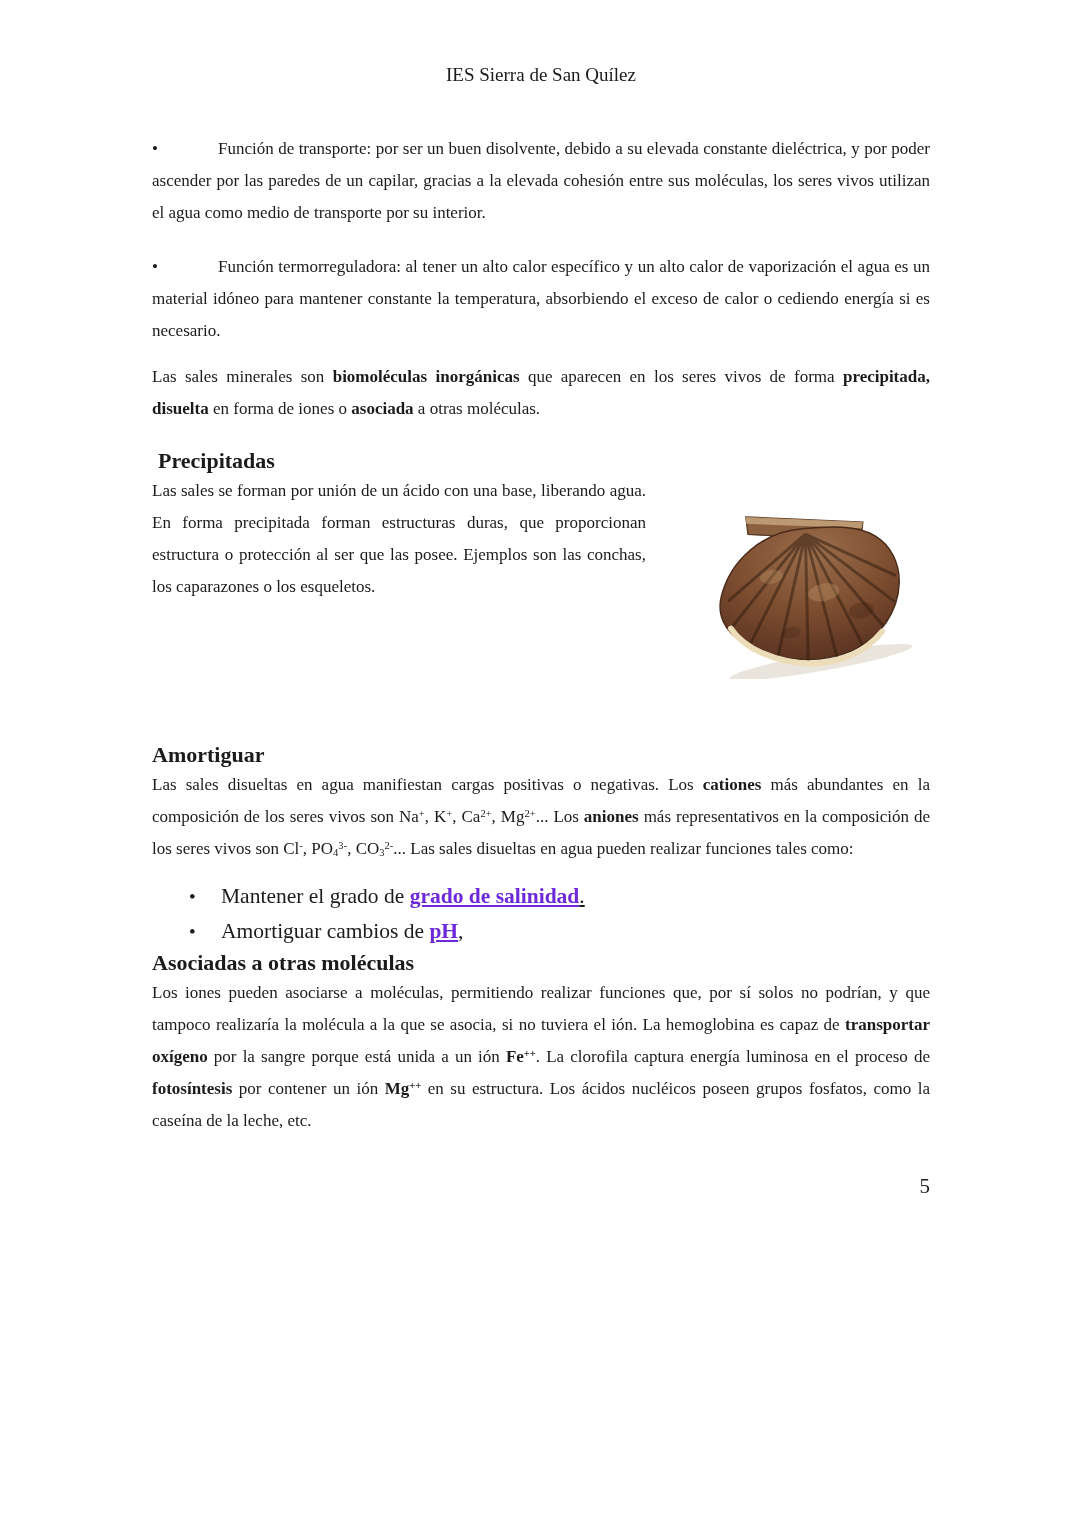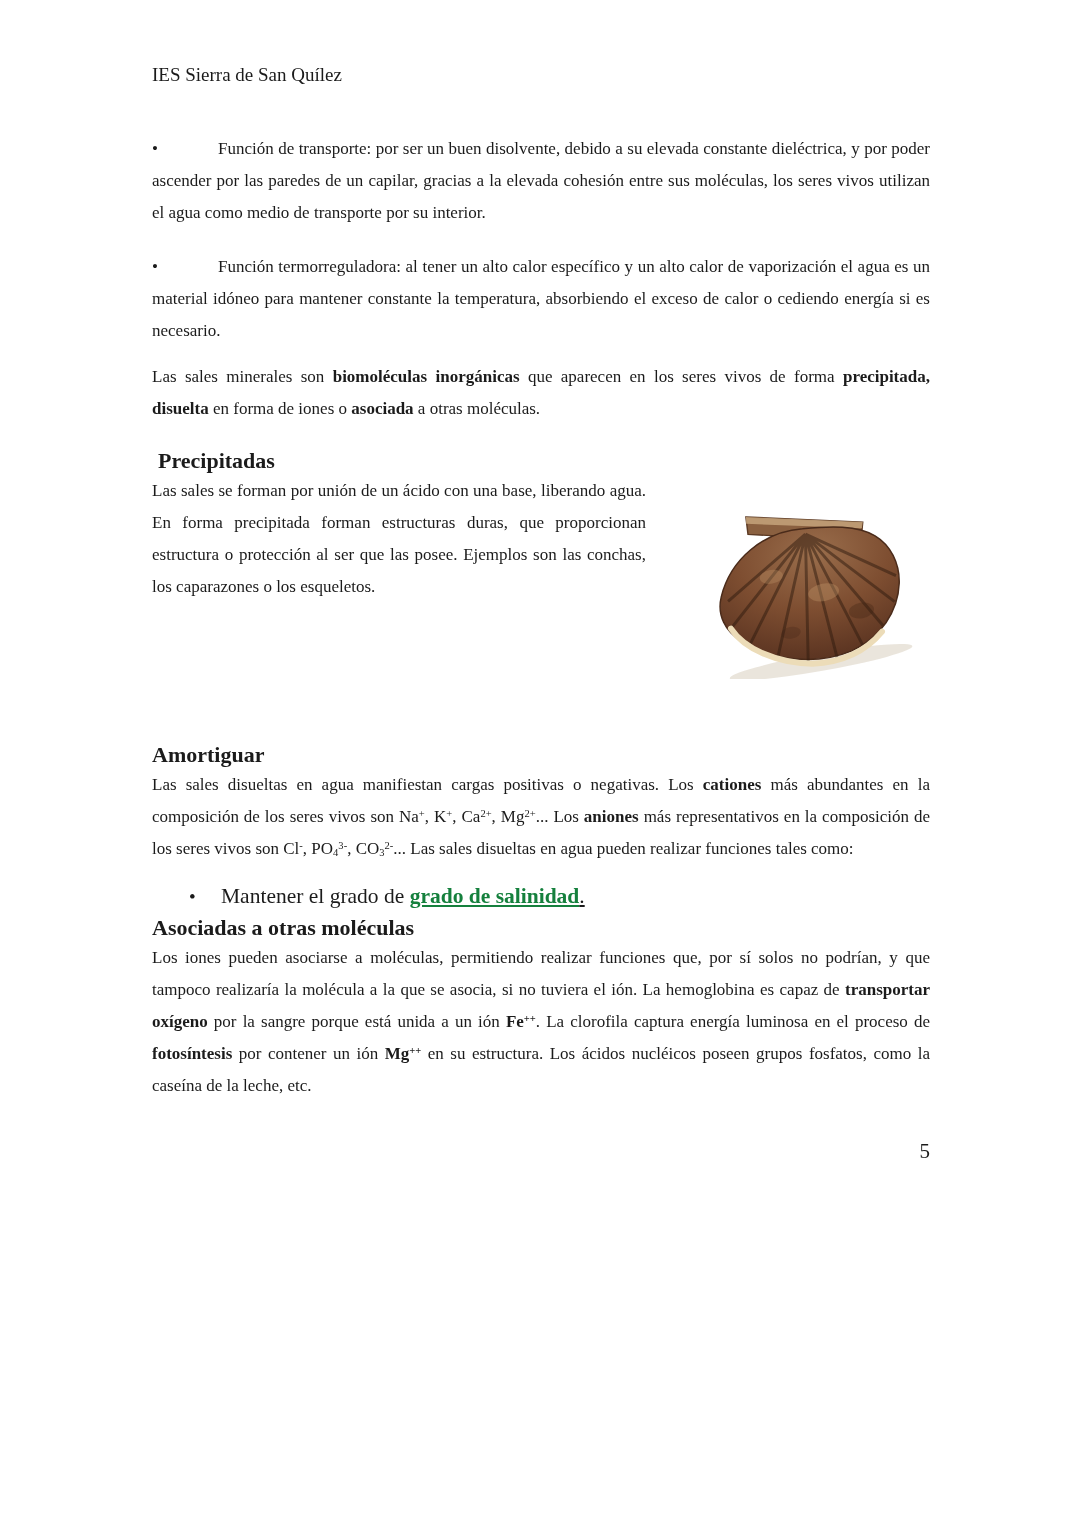--- a/index.html
+++ b/index.html
@@ -9,21 +9,21 @@
     color:#1b1b1b;
     position:relative;
     overflow:hidden;
   }
   .page{
     box-sizing:border-box;
     width:1080px;height:1528px;
     padding:62px 150px 0 152px;
   }
   .hdr{
-    display:flex;justify-content:flex-start;
+    display:flex;justify-content:center;
     font-size:19px;line-height:26px;
     margin-bottom:45px;
   }
   p.body{
     font-size:17px;line-height:32px;
     text-align:justify;
     margin:0 0 22px 0;
   }
   .blt{display:inline-block;width:66px;}
   h2.sec{
@@ -45,21 +45,21 @@
   }
   .shellbox svg{display:block;width:100%;height:100%;}
   .ul{
     padding-left:37px;
     font-size:21.5px;line-height:34px;
     margin:14px 0 0 0;
   }
   .li .blt2{display:inline-block;width:32px;font-size:19px;}
   .b{font-weight:bold;}
   .u{text-decoration:underline;}
-  a.link{color:#15803d;font-weight:bold;text-decoration:underline;cursor:pointer;}
+  a.link{color:#6d28d9;font-weight:bold;text-decoration:underline;cursor:pointer;}
   sup,sub{font-size:0.62em;line-height:0;}
   sup{vertical-align:0.45em;}
   sub{vertical-align:-0.15em;}
   .pgnum{
     text-align:right;
     font-size:21px;line-height:30px;
     margin-top:34px;
   }
 </style>
 </head>
@@ -107,20 +107,21 @@
     </div>
     <p class="body" style="margin-bottom:0"><span><span>Las sales se forman por unión de un ácido con una base, liberando agua. En forma precipitada forman estructuras duras, que proporcionan estructura o protección al ser que las posee. Ejemplos son las conchas, los caparazones o los esqueletos.</span></span></p>
   </section>
 
   <h2 class="sec mb26">Amortiguar</h2>
 
   <p class="body" style="margin-bottom:0"><span><span>Las sales disueltas en agua manifiestan cargas positivas o negativas. Los </span><span class="b">cationes</span><span> más abundantes en la composición de los seres vivos son Na</span><span><sup>+</sup></span><span>, K</span><span><sup>+</sup></span><span>, Ca</span><span><sup>2+</sup></span><span>, Mg</span><span><sup>2+</sup></span><span>... Los </span><span class="b">aniones</span><span> más representativos en la composición de los seres vivos son Cl</span><span><sup>-</sup></span><span>, PO</span><span><sub>4</sub></span><span><sup>3-</sup></span><span>, CO</span><span><sub>3</sub></span><span><sup>2-</sup></span><span>... Las sales disueltas en agua pueden realizar funciones tales como:</span></span></p>
 
   <div class="ul">
     <div class="li"><span class="blt2">•</span><span><span>Mantener el grado de </span><a class="link" href="#">grado de salinidad</a><span class="u">.</span></span></div>
+    <div class="li"><span class="blt2">•</span><span><span>Amortiguar cambios de </span><a class="link" href="#">pH</a><span>,</span></span></div>
   </div>
 
   <h2 class="sec">Asociadas a otras moléculas</h2>
 
   <p class="body mt14" style="margin-bottom:0"><span><span>Los iones pueden asociarse a moléculas, permitiendo realizar funciones que, por sí solos no podrían, y que tampoco realizaría la molécula a la que se asocia, si no tuviera el ión. La hemoglobina es capaz de </span><span class="b">transportar oxígeno</span><span> por la sangre porque está unida a un ión </span><span class="b">Fe</span><span class="b"><sup>++</sup></span><span>. La clorofila captura energía luminosa en el proceso de </span><span class="b">fotosíntesis</span><span> por contener un ión </span><span class="b">Mg</span><span class="b"><sup>++</sup></span><span> en su estructura. Los ácidos nucléicos poseen grupos fosfatos, como la caseína de la leche, etc.</span></span></p>
 
   <div class="pgnum">5</div>
 
 </div>
 

